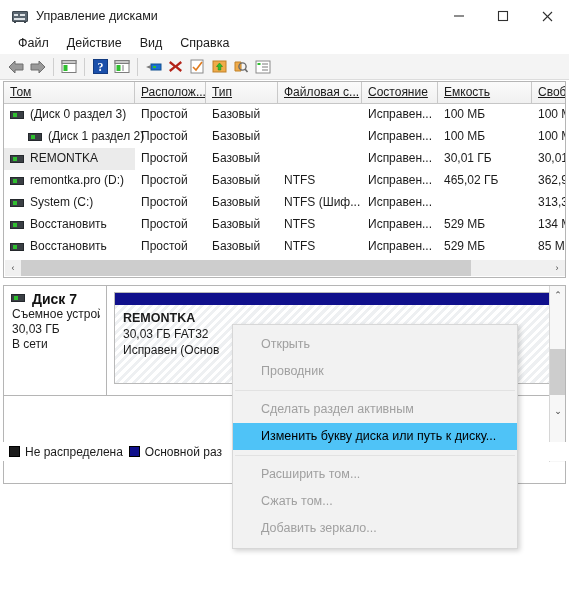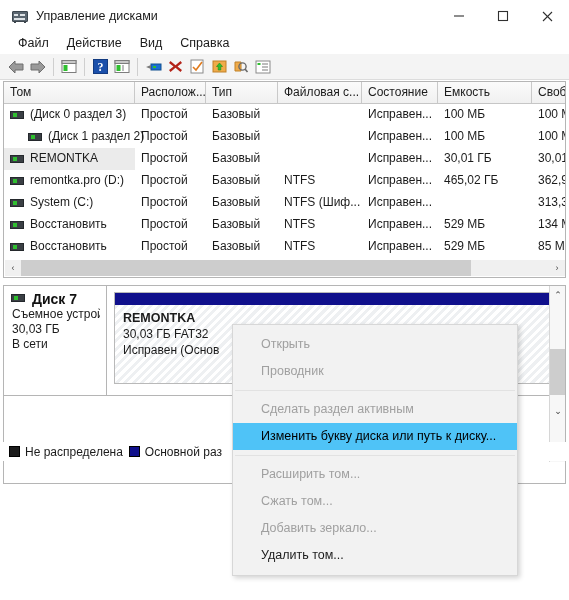--- a/index.html
+++ b/index.html
@@ -29,21 +29,21 @@
   .menubar .mi{font-size:12.5px;color:#1b1b1b;padding:2px 9px;line-height:16px;}
 
   
   .toolbar{position:absolute;left:0;top:54px;width:569px;height:26px;background:#f4f4f4;border-bottom:1px solid #dcdcdc;display:flex;align-items:center;padding-left:5px;box-sizing:border-box;}
   .tbtn{width:22px;height:22px;display:flex;align-items:center;justify-content:center;}
   .tsep{width:1px;height:18px;background:#cfcfcf;margin:0 4px;}
 
   
   .listpane{position:absolute;left:3px;top:81px;width:563px;height:197px;background:#ffffff;border:1px solid #b5b5b5;box-sizing:border-box;overflow:hidden;}
   .lheader{position:absolute;left:0;top:0;height:22px;width:100%;background:linear-gradient(#fbfbfb,#f0f0f0);border-bottom:1px solid #c6c6c6;box-sizing:border-box;}
-  .hcell{position:absolute;top:0;height:21px;box-sizing:border-box;border-right:1px solid #c9c9c9;padding:3px 0 0 6px;font-size:12px;color:#1b1b1b;overflow:hidden;white-space:nowrap;}
+  .hcell{position:absolute;top:0;height:21px;box-sizing:border-box;border-right:1px solid #c9c9c9;padding:3px 0 0 6px;font-size:12px;color:#1b1b1b;overflow:hidden;white-space:nowrap;text-decoration:underline;}
   .rows{position:absolute;left:0;top:22px;width:100%;}
   .vrow{position:relative;height:22px;width:100%;}
   .vrow .cell{position:absolute;top:0;height:22px;padding-top:3px;font-size:12px;color:#1b1b1b;box-sizing:border-box;white-space:nowrap;overflow:hidden;}
   .vol-name{padding-left:26px !important;}
   .vol-name.sel{background:#ebebeb;}
   .vicon{position:absolute;left:6px;top:7px;width:14px;height:8px;background:#3a3f44;border:1px solid #24282c;box-sizing:border-box;}
   .vicon i{position:absolute;left:2px;top:1px;width:4px;height:4px;background:#2fbf2f;display:block;}
 
   .hscroll{position:absolute;left:1px;bottom:1px;width:560px;height:16px;background:#f0f0f0;display:flex;align-items:center;}
   .hs-arrow{width:16px;height:16px;display:flex;align-items:center;justify-content:center;color:#4a4a4a;font-size:9px;}
@@ -356,17 +356,16 @@
   <div class="ctxmenu">
     <div class="ctxitem disabled">Открыть</div>
     <div class="ctxitem disabled">Проводник</div>
     <div class="ctxsep"></div>
     <div class="ctxitem disabled">Сделать раздел активным</div>
     <div class="ctxitem hl">Изменить букву диска или путь к диску...</div>
     <div class="ctxsep"></div>
     <div class="ctxitem disabled">Расширить том...</div>
     <div class="ctxitem disabled">Сжать том...</div>
     <div class="ctxitem disabled">Добавить зеркало...</div>
-    <div class="ctxitem">Удалить том...</div>
 
   </div>
 
 </div>
 
 </body></html>

